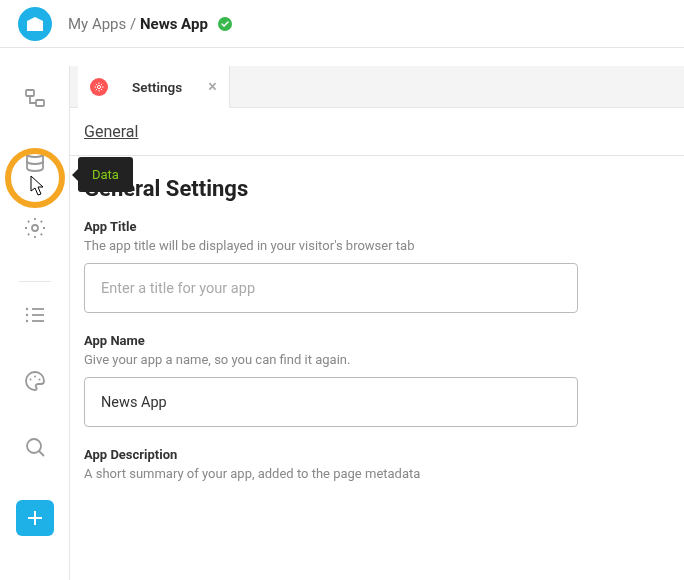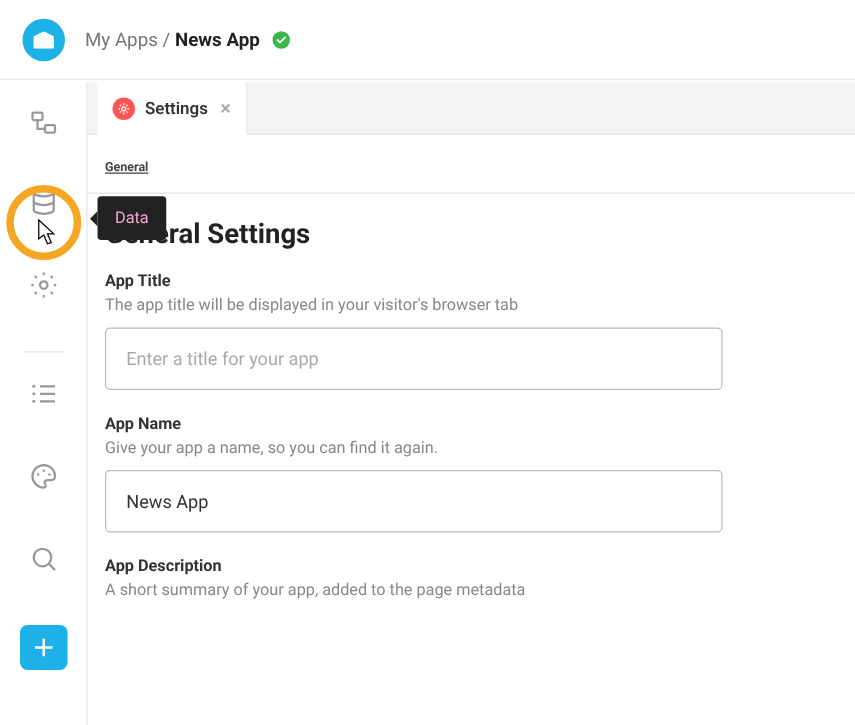--- a/index.html
+++ b/index.html
@@ -1,56 +1,56 @@
 <!DOCTYPE html>
 <html><head>
 <meta charset="utf-8">
 <style>
   * { box-sizing: border-box; margin: 0; padding: 0; font-family: -apple-system, BlinkMacSystemFont, "Segoe UI", Roboto, Arial, sans-serif; }
   body { width: 684px; height: 580px; background: #fff; overflow: hidden; position: relative; }
 
   
-  .header { height: 64px; border-bottom: 1px solid #e5e5e5; display: flex; align-items: center; padding: 0 18px; }
+  .header { height: 48px; border-bottom: 1px solid #e5e5e5; display: flex; align-items: center; padding: 0 18px; }
   .logo { width: 34px; height: 34px; border-radius: 50%; background: #1db1e7; position: relative; display:flex; align-items:center; justify-content:center; }
   .logo svg { display:block; }
   .breadcrumb { margin-left: 16px; font-size: 15px; color: #777; }
   .breadcrumb .current { font-weight: 700; color: #222; }
   .status-badge { width: 14px; height: 14px; border-radius: 50%; background: #38b84b; margin-left: 10px; display:flex; align-items:center; justify-content:center; }
   .status-badge svg { display:block; }
 
   
   .rail { position: absolute; left: 0; top: 66px; width: 70px; height: calc(100% - 66px); border-right: 1px solid #e5e5e5; display: flex; flex-direction: column; align-items: center; padding-top: 20px; gap: 40px; }
   .rail-item { width: 28px; height: 28px; display:flex; align-items:center; justify-content:center; cursor: pointer; }
   .rail-item svg { stroke: #999; }
   .rail-sep { width: 32px; height: 1px; background: #e5e5e5; }
   .add-btn { width: 38px; height: 38px; border-radius: 6px; background: #1db1e7; display:flex; align-items:center; justify-content:center; cursor:pointer; margin-top: auto; margin-bottom: 44px; }
   .add-btn svg { stroke: #fff; }
 
   
   .ring { position: absolute; left: 5px; top: 148px; width: 60px; height: 60px; border: 6px solid #f5a623; border-radius: 50%; pointer-events: none; z-index: 5; }
 
   
-  .tooltip { position: absolute; left: 78px; top: 157px; background: #222; color: #f9a8d4; font-size: 13px; padding: 10px 14px; border-radius: 3px; z-index: 6; }
+  .tooltip { position: absolute; left: 78px; top: 157px; background: #222; color: #84cc16; font-size: 13px; padding: 10px 14px; border-radius: 3px; z-index: 6; }
   .tooltip::before { content:""; position:absolute; left:-6px; top:12px; width:0; height:0; border-top:6px solid transparent; border-bottom:6px solid transparent; border-right:6px solid #222; }
 
   
   .cursor { position: absolute; left: 28px; top: 175px; z-index: 7; pointer-events: none; }
 
   
   .main { position: absolute; left: 70px; top: 66px; right: 0; bottom: 0; }
 
   
   .tabbar { height: 42px; background: #f4f4f4; border-bottom: 1px solid #e5e5e5; display: flex; align-items: stretch; padding-left: 8px; }
-  .tab { height: 42px; background: #fff; display: flex; align-items: center; padding: 0 12px; border-right: 1px solid #e5e5e5; border-bottom: 1px solid #fff; margin-bottom:-1px; gap: 8px; font-size: 13.5px; font-weight: 600; color: #333; }
+  .tab { height: 42px; background: #fff; display: flex; align-items: center; padding: 0 12px; border-right: 1px solid #e5e5e5; border-bottom: 1px solid #fff; margin-bottom:-1px; gap: 24px; font-size: 13.5px; font-weight: 600; color: #333; }
   .gear-badge { width: 18px; height: 18px; border-radius: 50%; background: #ff5555; display:flex; align-items:center; justify-content:center; }
   .tab .close { color: #aaa; font-size: 16px; line-height: 1; cursor:pointer; margin-left: 2px; }
 
   
   .subnav { padding: 14px 14px 0 14px; border-bottom: 1px solid #e5e5e5; }
-  .subnav a { display:inline-block; color:#444; text-decoration: underline; font-size: 10px; padding-bottom: 14px; font-weight: bold; }
+  .subnav a { display:inline-block; color:#444; text-decoration: underline; font-size: 16px; padding-bottom: 14px; }
 
   
   .content { padding: 20px 14px 20px 14px; }
   .section-title { font-size: 22px; font-weight: 700; color: #222; margin-bottom: 18px; }
   .field { margin-bottom: 20px; max-width: 494px; }
   .field-label { font-size: 13px; font-weight: 700; color: #333; margin-bottom: 4px; }
   .field-hint { font-size: 13px; color: #888; margin-bottom: 10px; }
   .text-input { width: 100%; height: 50px; border: 1px solid #bbb; border-radius: 4px; padding: 0 16px; font-size: 14.5px; color: #333; outline: none; }
   .text-input::placeholder { color: #aaa; }
 </style>

